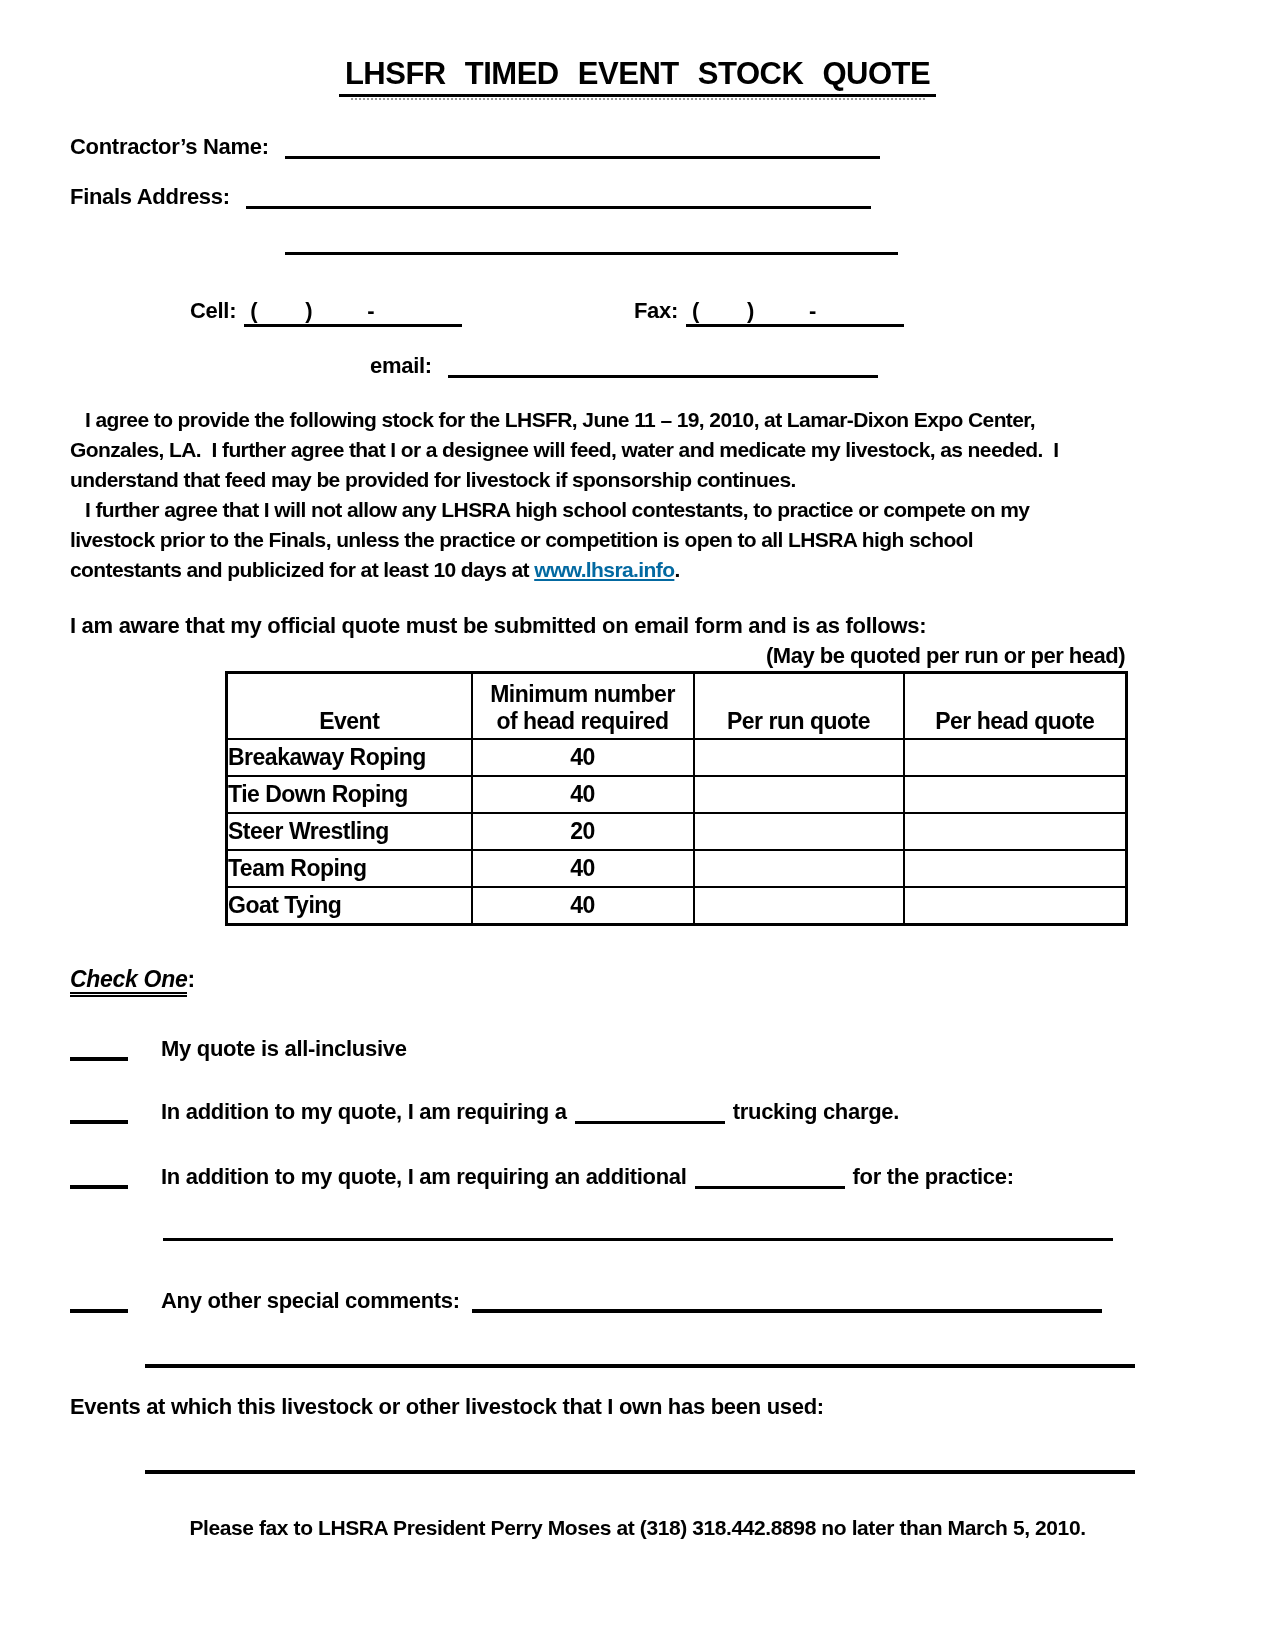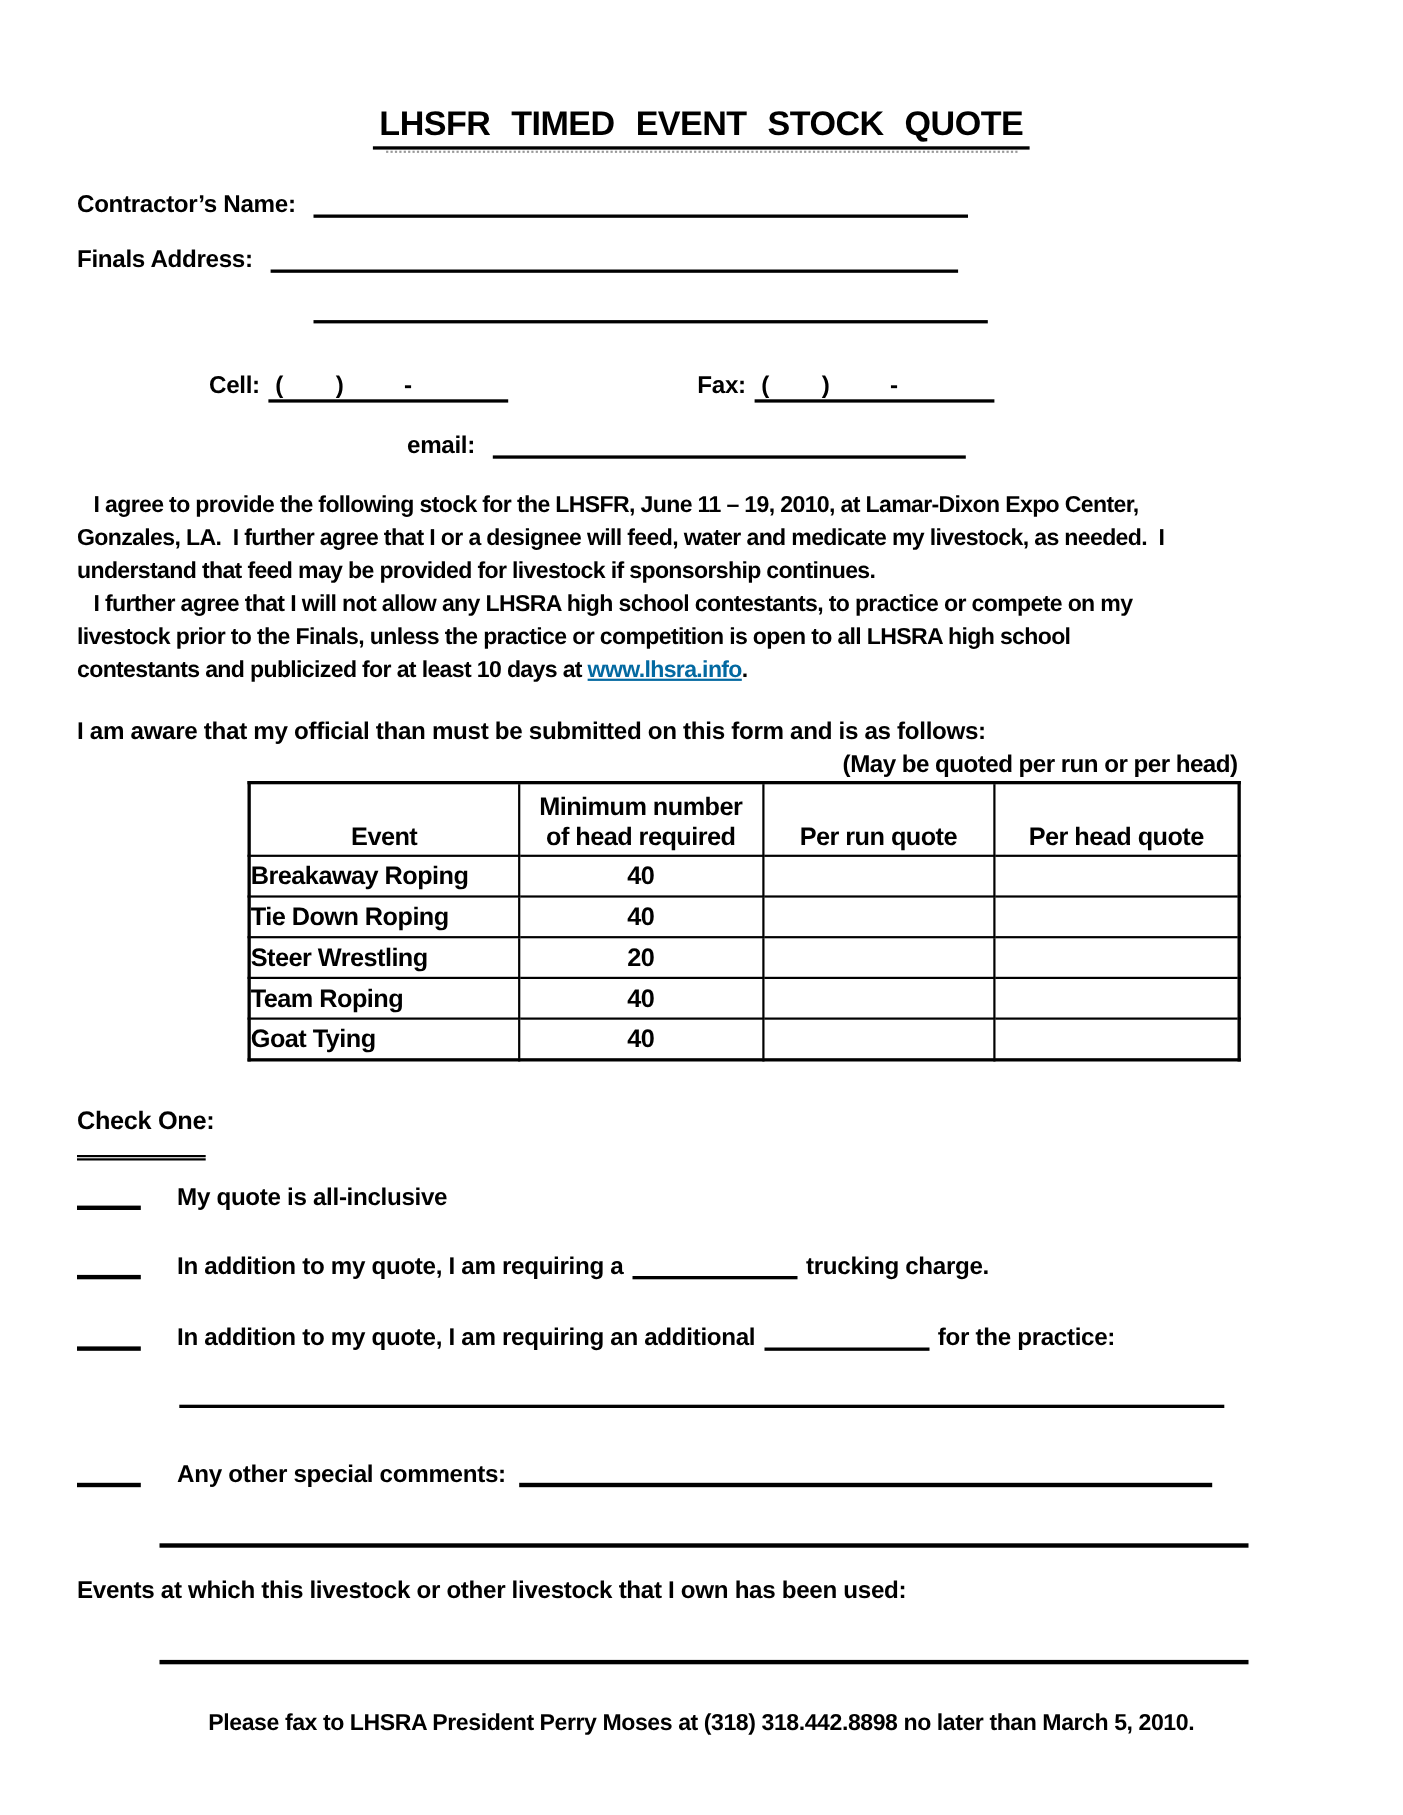--- a/index.html
+++ b/index.html
@@ -8,21 +8,21 @@
     font-family:"Liberation Sans", sans-serif;
     font-weight:bold; color:#000;
     overflow:hidden;
   }
   .page { padding:56px 70px 0 70px; letter-spacing:-0.3px; }
 
   
   .title-wrap { text-align:center; }
   .title {
     display:inline-block; font-size:31px; letter-spacing:-0.5px; word-spacing:11px;
-    border-bottom:3px solid #000; padding:0 6px 2px 6px;margin-top:39px;
+    border-bottom:3px solid #000; padding:0 6px 2px 6px;
   }
   .title-shadow { width:574px; margin:1px auto 0 auto; border-bottom:2px dotted #999; }
 
   
   .frow { font-size:22px; }
   .row-contractor { margin-top:34px; }
   .row-mailing    { margin-top:24px; }
   .row-addr2      { margin-top:20px; margin-left:215px; }
   .row-phone      { margin-top:42px; margin-left:120px; }
   .row-email      { margin-top:26px; margin-left:300px; }
@@ -51,21 +51,21 @@
   }
   table.quote th, table.quote td { border:2px solid #000; letter-spacing:-0.5px; }
   tr.hdr { height:66px; }
   table.quote th { font-size:23px; text-align:center; vertical-align:bottom; padding:3px 2px 3px 2px; }
   table.quote td { height:35px; font-size:23px; padding:0; }
   td.ev { text-align:left; padding-left:8px; }
   td.mn { text-align:center; }
 
   
   .check-heading { margin-top:40px; font-size:23px; }
-  .dbl { border-bottom:5px double #000; padding-bottom:19px; }
+  .dbl { border-bottom:5px double #000; padding-bottom:0;font-style:italic; }
   .copt { font-size:22px; }
   .copt1 { margin-top:42px; }
   .copt2 { margin-top:36px; }
   .copt3 { margin-top:38px; }
   .stub { display:inline-block; width:58px; height:1em; border-bottom:4px solid #000; margin-bottom:-5px; margin-right:33px; }
   .blank { display:inline-block; width:150px; height:1em; border-bottom:3px solid #000; margin:0 8px -5px 8px; }
   .line-long { margin:48px 0 0 93px; width:950px; border-bottom:3px solid #000; }
   .comments-row { margin-top:46px; }
   .comments-line { display:inline-block; width:630px; height:1em; border-bottom:4px solid #000; margin-bottom:-5px; margin-left:12px; }
 
@@ -111,21 +111,21 @@
 
   <div class="agreement">
     <div class="ln indent">I agree to provide the following stock for the LHSFR, June 11 – 19, 2010, at Lamar-Dixon Expo Center,</div>
     <div class="ln">Gonzales, LA.  I further agree that I or a designee will feed, water and medicate my livestock, as needed.  I</div>
     <div class="ln">understand that feed may be provided for livestock if sponsorship continues.</div>
     <div class="ln indent">I further agree that I will not allow any LHSRA high school contestants, to practice or compete on my</div>
     <div class="ln">livestock prior to the Finals, unless the practice or competition is open to all LHSRA high school</div>
     <div class="ln"><span>contestants and publicized for at least 10 days at </span><a href="#" class="site-link">www.lhsra.info</a><span>.</span></div>
   </div>
 
-  <div class="aware">I am aware that my official than must be submitted on this form and is as follows:</div>
+  <div class="aware">I am aware that my official quote must be submitted on email form and is as follows:</div>
 
   <div class="caption-row">(May be quoted per run or per head)</div>
 
   <table class="quote">
     <colgroup>
       <col style="width:245px">
         <col style="width:222px">
         <col style="width:210px">
         <col style="width:223px">
     </colgroup>

